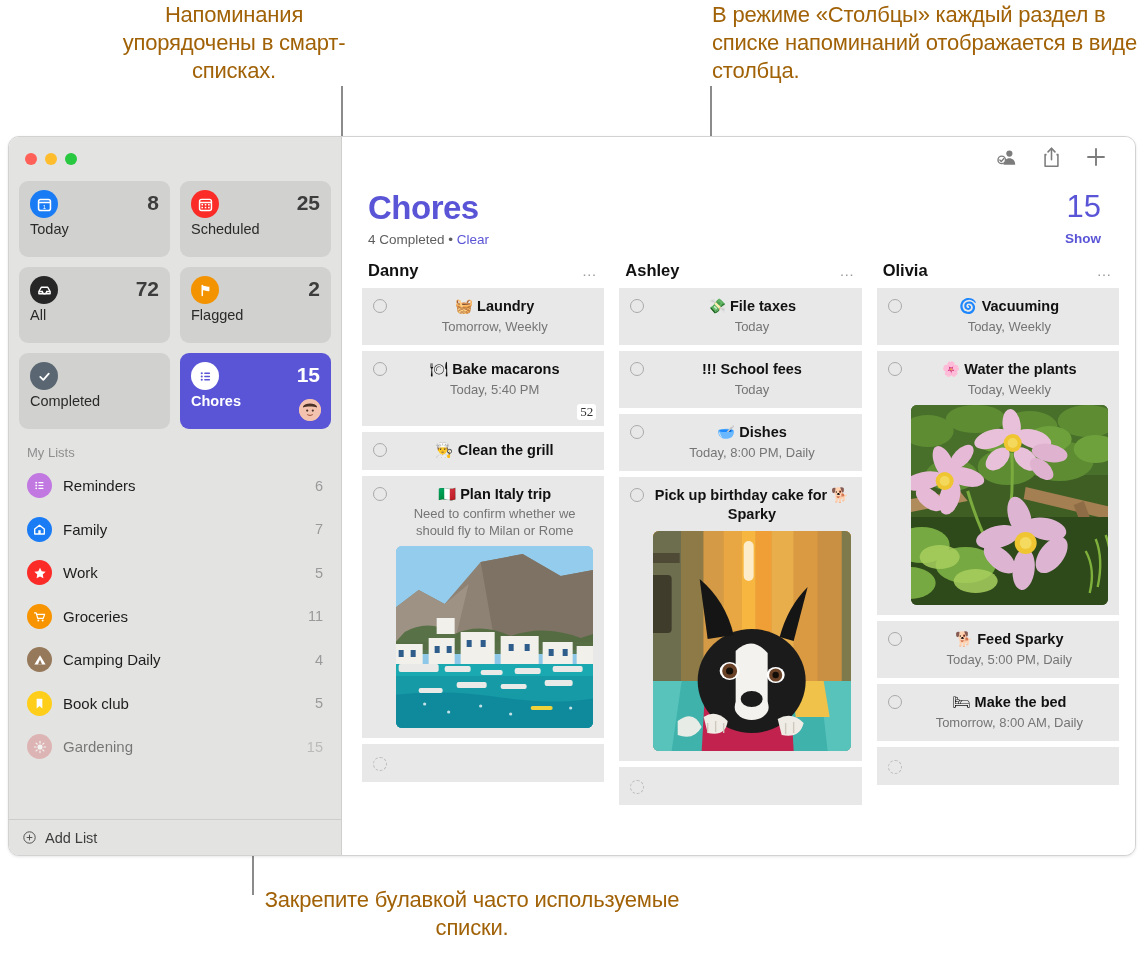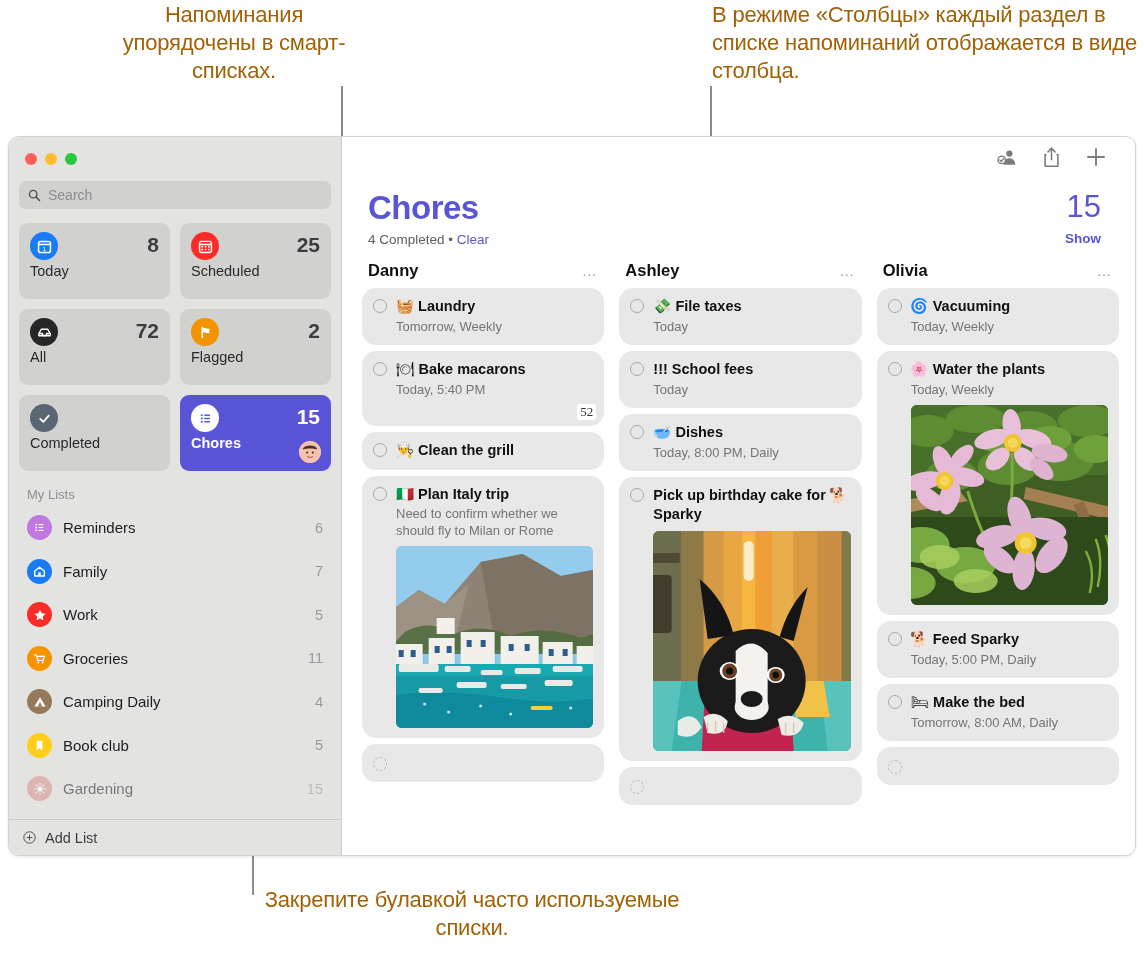--- a/index.html
+++ b/index.html
@@ -185,32 +185,32 @@
     font-size: 13.5px; color: #5a55d6; margin-top: 6px; font-weight: 700;
   }
 
   .columns {
     flex: 1 1 auto;
     display: flex;
     padding: 14px 10px 0 14px;
     gap: 3px;
     overflow: hidden;
   }
-  .col { flex: 1 1 0; min-width: 0; display: flex; flex-direction: column; padding: 0 6px; }
+  .col { flex: 1 1 0; min-width: 0; display: flex; flex-direction: column; padding: 0 6px; text-align: center; }
   .colhead {
     display: flex; align-items: center; justify-content: space-between;
     padding: 0 6px 8px 6px;
   }
   .colhead .cname { font-size: 16.5px; font-weight: bold; color: #111; }
   .colhead .ell { font-size: 15px; color: #9a9a9a; letter-spacing: 1.5px; }
 
   .cards { display: flex; flex-direction: column; gap: 6px; }
   .card {
     background: #e8e8e8;
-    border-radius: 14px;
+    border-radius: 0;
     padding: 9px 11px 10px 11px;
     display: flex; gap: 9px;
     position: relative;
   }
   .card.empty { height: 38px; padding: 11px; }
   .circle {
     width: 14px; height: 14px; border-radius: 50%;
     border: 1.3px solid #aaa; flex: 0 0 14px; margin-top: 2px;
   }
   .circle.dashed { border-style: dashed; border-color: #bdbdbd; }
@@ -255,29 +255,20 @@
 
   <div id="win">
 
     <div id="sidebar">
       <div class="traffic">
         <div class="dot red"></div>
         <div class="dot yellow"></div>
         <div class="dot green"></div>
       </div>
 
-      <div class="searchwrap">
-        <div class="search">
-          <svg width="13" height="13" viewBox="0 0 16 16">
-            <circle cx="6.4" cy="6.4" r="4.6" fill="none" stroke="#4a4a4a" stroke-width="1.6"></circle>
-            <line x1="9.9" y1="9.9" x2="14.2" y2="14.2" stroke="#4a4a4a" stroke-width="1.8" stroke-linecap="round"></line>
-          </svg>
-          <span class="placeholder">Search</span>
-        </div>
-      </div>
 
       <div class="tiles">
 
         <div class="tile">
           <div class="row1">
             <div class="badge-ico" style="background:#1a7cf5">
               <svg width="17" height="17" viewBox="0 0 20 20">
                 <rect x="3" y="4" width="14" height="13" rx="2.4" fill="none" stroke="#fff" stroke-width="1.8"></rect>
                 <line x1="3" y1="7.6" x2="17" y2="7.6" stroke="#fff" stroke-width="1.6"></line>
                 <text x="10" y="15" font-size="7" fill="#fff" text-anchor="middle" font-family="Liberation Sans">1</text>

